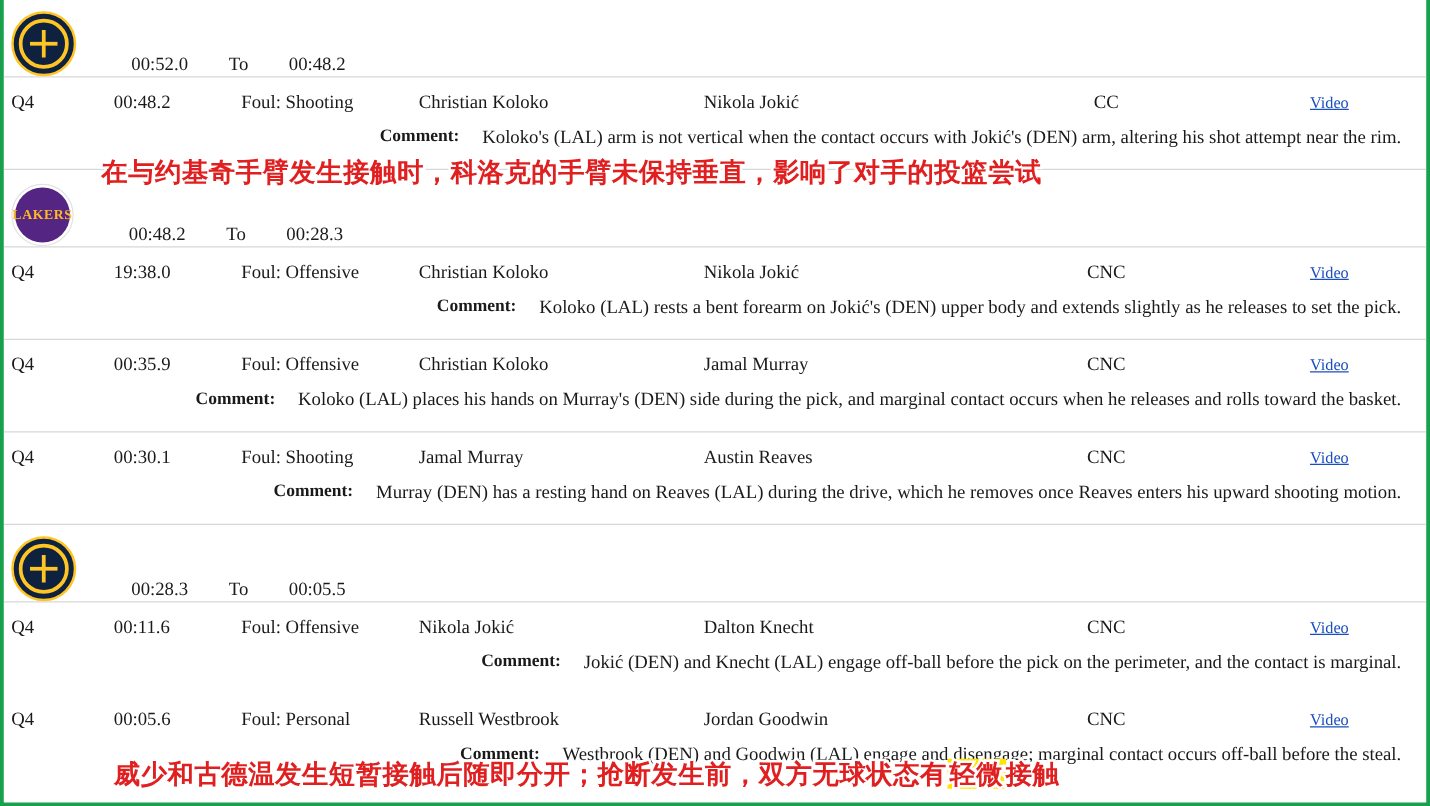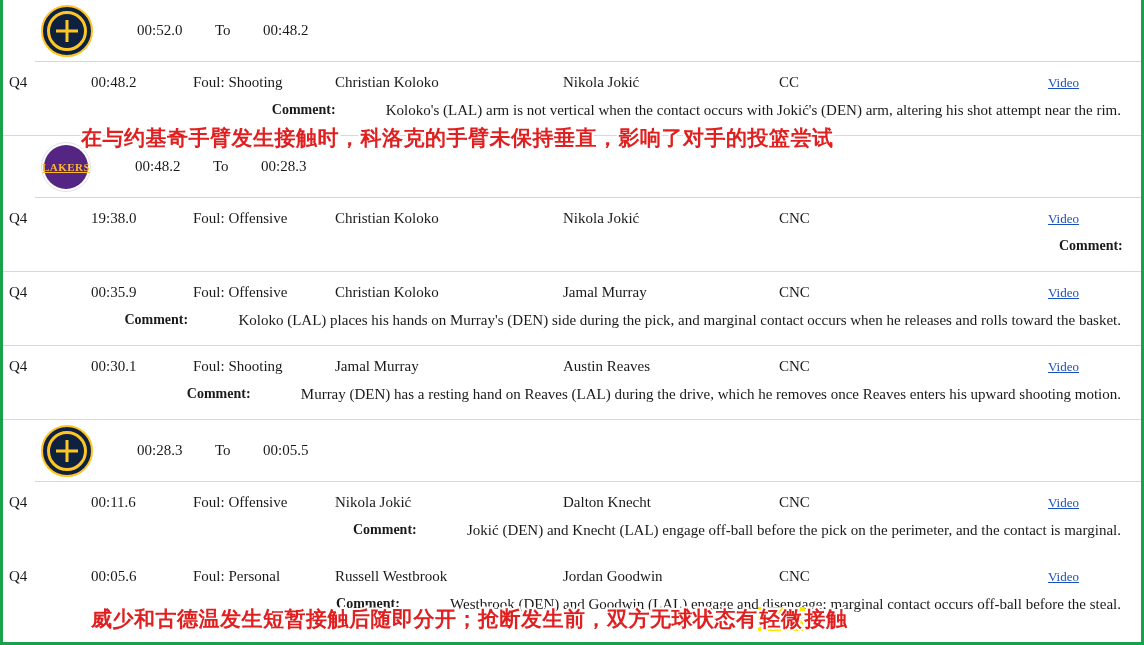--- a/index.html
+++ b/index.html
@@ -26,26 +26,25 @@
     background: #fff;
     overflow: hidden;
   }
   .rows {
     position: relative;
     width: 100%;
   }
   
   .sep-row {
     display: flex;
-    align-items: center;
+    align-items: flex-end;
     height: 62px;
     border-bottom: 1px solid #d8d8d8;
     box-sizing: border-box;
     padding-left: 6px;
-    margin-left: 32px;
   }
   .logo {
     width: 48px;
     height: 48px;
     flex: 0 0 48px;
     border-radius: 50%;
     display: flex;
     align-items: center;
     justify-content: center;
     position: relative;
@@ -93,21 +92,20 @@
     border-radius: 50%;
     background: #552583;
     display: flex;
     align-items: center;
     justify-content: center;
     color: #fdb927;
     font-family: "Liberation Serif", serif;
     font-weight: bold;
     font-size: 11px;
     letter-spacing: 0.5px;
-    text-decoration: underline;
   }
   .sep-time {
     margin-left: 44px;
     font-size: 15px;
     color: #1a1a1a;
     width: 78px;
   }
   .sep-to {
     font-size: 15px;
     color: #1a1a1a;
@@ -124,21 +122,21 @@
     height: 40px;
     box-sizing: border-box;
     padding-left: 6px;
     font-size: 15px;
   }
   .c-period { width: 82px; flex: 0 0 82px; }
   .c-clock  { width: 102px; flex: 0 0 102px; }
   .c-call   { width: 142px; flex: 0 0 142px; }
   .c-cplayer{ width: 228px; flex: 0 0 228px; }
   .c-dplayer{ width: 216px; flex: 0 0 216px; }
-  .c-decision { width: 212px; flex: 0 0 212px; }
+  .c-decision { width: 212px; flex: 0 0 212px; text-align: center; }
   .c-video  { flex: 1 1 auto; text-align: right; padding-right: 62px; }
   .video-link {
     color: #1a4fbf;
     text-decoration: underline;
     font-size: 13px;
     cursor: pointer;
   }
   .comment-row {
     display: flex;
     align-items: flex-start;
@@ -152,21 +150,20 @@
     width: 82px;
     flex: 0 0 82px;
     font-size: 14px;
     font-weight: bold;
     color: #1a1a1a;
   }
   .comment-text {
     font-size: 15px;
     color: #1a1a1a;
     padding-right: 20px;
-    margin-left: 32px;
   }
   .no-border { border-bottom: none; }
   
   .overlay {
     position: absolute;
     font-family: "DejaVu Sans", sans-serif;
     font-weight: bold;
     color: #e02020;
     font-size: 21px;
     white-space: nowrap;
@@ -230,20 +227,21 @@
       <div class="c-call">Foul: Offensive</div>
       <div class="c-cplayer">Christian Koloko</div>
       <div class="c-dplayer">Nikola Jokić</div>
       <div class="c-decision">CNC</div>
       <div class="c-video">
         <span class="video-link">Video</span>
       </div>
     </div>
     <div class="comment-row">
       <div class="comment-label">Comment:</div>
+      <div class="comment-text">Koloko (LAL) rests a bent forearm on Jokić's (DEN) upper body and extends slightly as he releases to set the pick.</div>
     </div>
 
     <div class="play-row">
       <div class="c-period">Q4</div>
       <div class="c-clock">00:35.9</div>
       <div class="c-call">Foul: Offensive</div>
       <div class="c-cplayer">Christian Koloko</div>
       <div class="c-dplayer">Jamal Murray</div>
       <div class="c-decision">CNC</div>
       <div class="c-video">

